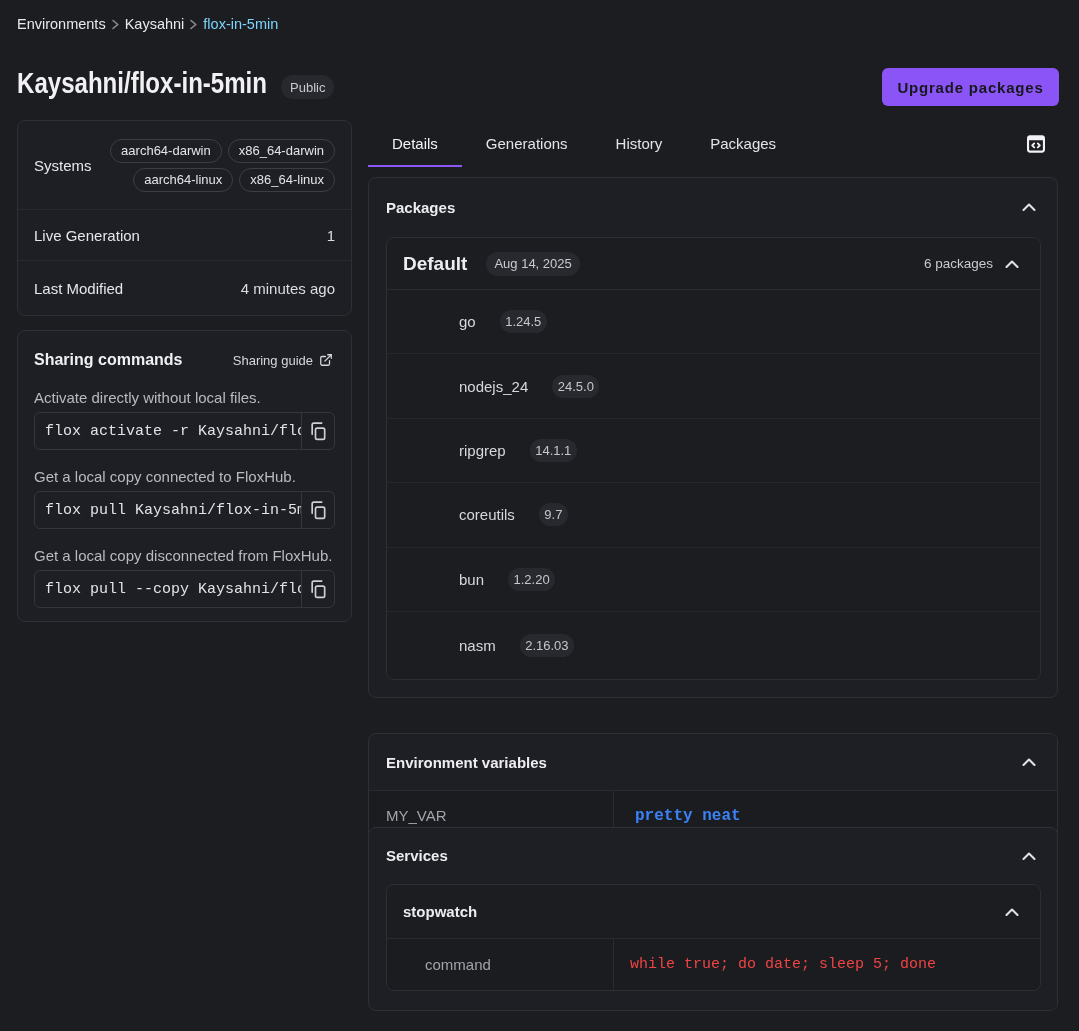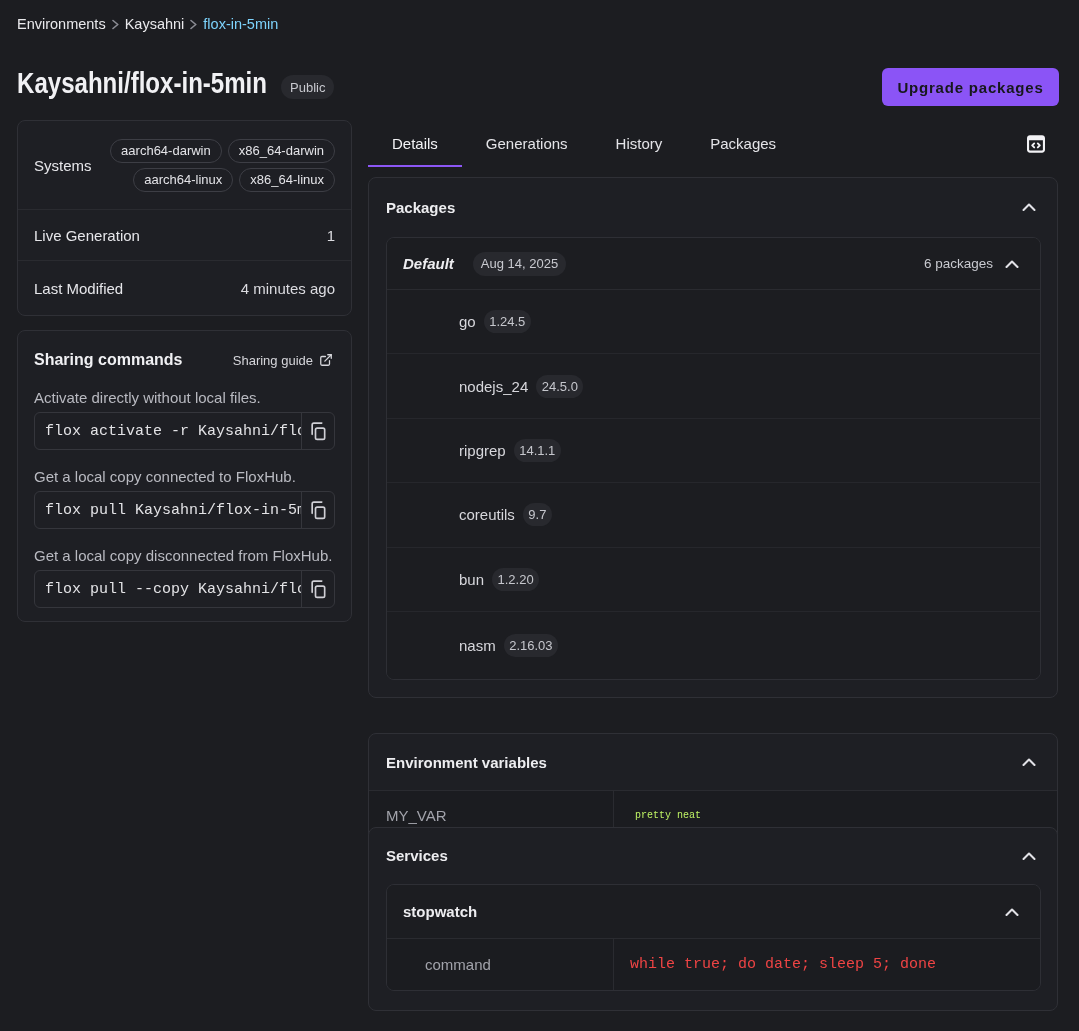--- a/index.html
+++ b/index.html
@@ -44,34 +44,34 @@
 .tab.on { color:#f3f3f6; border-bottom:2.5px solid #8c57f6; }
 #codeicon { left:1026px; top:134px; }
 
 .panel { left:368px; width:690px; }
 .phead { height:58px; padding:0 21px 0 17px; display:flex; align-items:center; justify-content:space-between; }
 .phead .t { font-size:15px; font-weight:600; color:#ededf0; }
 
 #packages { top:177px; height:521px; }
 #defcard { left:386px; top:237px; width:655px; border:1px solid #2e2f35; border-radius:8px; overflow:hidden; }
 #defhead { height:52px; background:#1c1d21; display:flex; align-items:center; padding:0 21px 0 16px; border-bottom:1px solid #2a2b30; }
-#defhead .n { font-size:15px; font-weight:700; color:#ededf0;font-style:italic; }
+#defhead .n { font-size:19px; font-weight:700; color:#ededf0; }
 .datebadge { margin-left:19px; height:24px; padding:0 8px; background:#28292e; border-radius:12px; font-size:13px; color:#c9cad0; display:flex; align-items:center; }
 #defhead .sp { flex:1; }
 #defhead .cnt { font-size:13.5px; color:#c9cad0; margin-right:12px; }
 .pkgrow { height:64.4px; display:flex; align-items:center; padding-left:72px; border-bottom:1px solid #26272c; background:#1c1d21; }
 .pkgrow:last-child { border-bottom:none; height:67.5px; }
 .pkgrow .nm { font-size:15px; color:#d7d7dc; }
-.verbadge { margin-left:8px; height:23px; padding:0 5.5px; background:#28292e; border-radius:12px; font-size:13px; color:#c6c7cd; display:flex; align-items:center; }
+.verbadge { margin-left:24px; height:23px; padding:0 5.5px; background:#28292e; border-radius:12px; font-size:13px; color:#c6c7cd; display:flex; align-items:center; }
 
 #envcard { top:733px; height:108px; }
 #envcard .phead { height:56px; }
 #envrow { position:absolute; left:0; right:0; top:56px; bottom:0; border-top:1px solid #2a2b30; display:flex; background:#1b1c20; border-radius:0 0 8px 8px; overflow:hidden; }
 #envrow .k { width:245px; border-right:1px solid #2a2b30; display:flex; align-items:center; padding-left:17px; font-size:15px; color:#a2a3ab; }
-#envrow .v { flex:1; display:flex; align-items:center; padding-left:21px; font-family:"Liberation Mono",monospace; font-size:10px; color:#bef264; }
+#envrow .v { flex:1; display:flex; align-items:center; padding-left:21px; font-family:"Liberation Mono",monospace; font-size:16px; color:#3b82f6;font-weight:bold; }
 
 #svccard { top:827px; height:184px; }
 #svccard .phead { height:55px; }
 #stopcard { left:386px; top:884px; width:655px; border:1px solid #2e2f35; border-radius:8px; overflow:hidden; }
 #stophead { height:54px; background:#1c1d21; display:flex; align-items:center; justify-content:space-between; padding:0 21px 0 16px; border-bottom:1px solid #2a2b30; }
 #stophead .n { font-size:15px; font-weight:700; color:#ededf0; }
 #cmdrow { height:51px; display:flex; background:#1b1c20; }
 #cmdrow .k { width:227px; border-right:1px solid #2a2b30; display:flex; align-items:center; padding-left:38px; font-size:15px; color:#a2a3ab; }
 #cmdrow .v { flex:1; display:flex; align-items:center; padding-left:16px; font-family:"Liberation Mono",monospace; font-size:15px; color:#ef4444; }
 </style>

